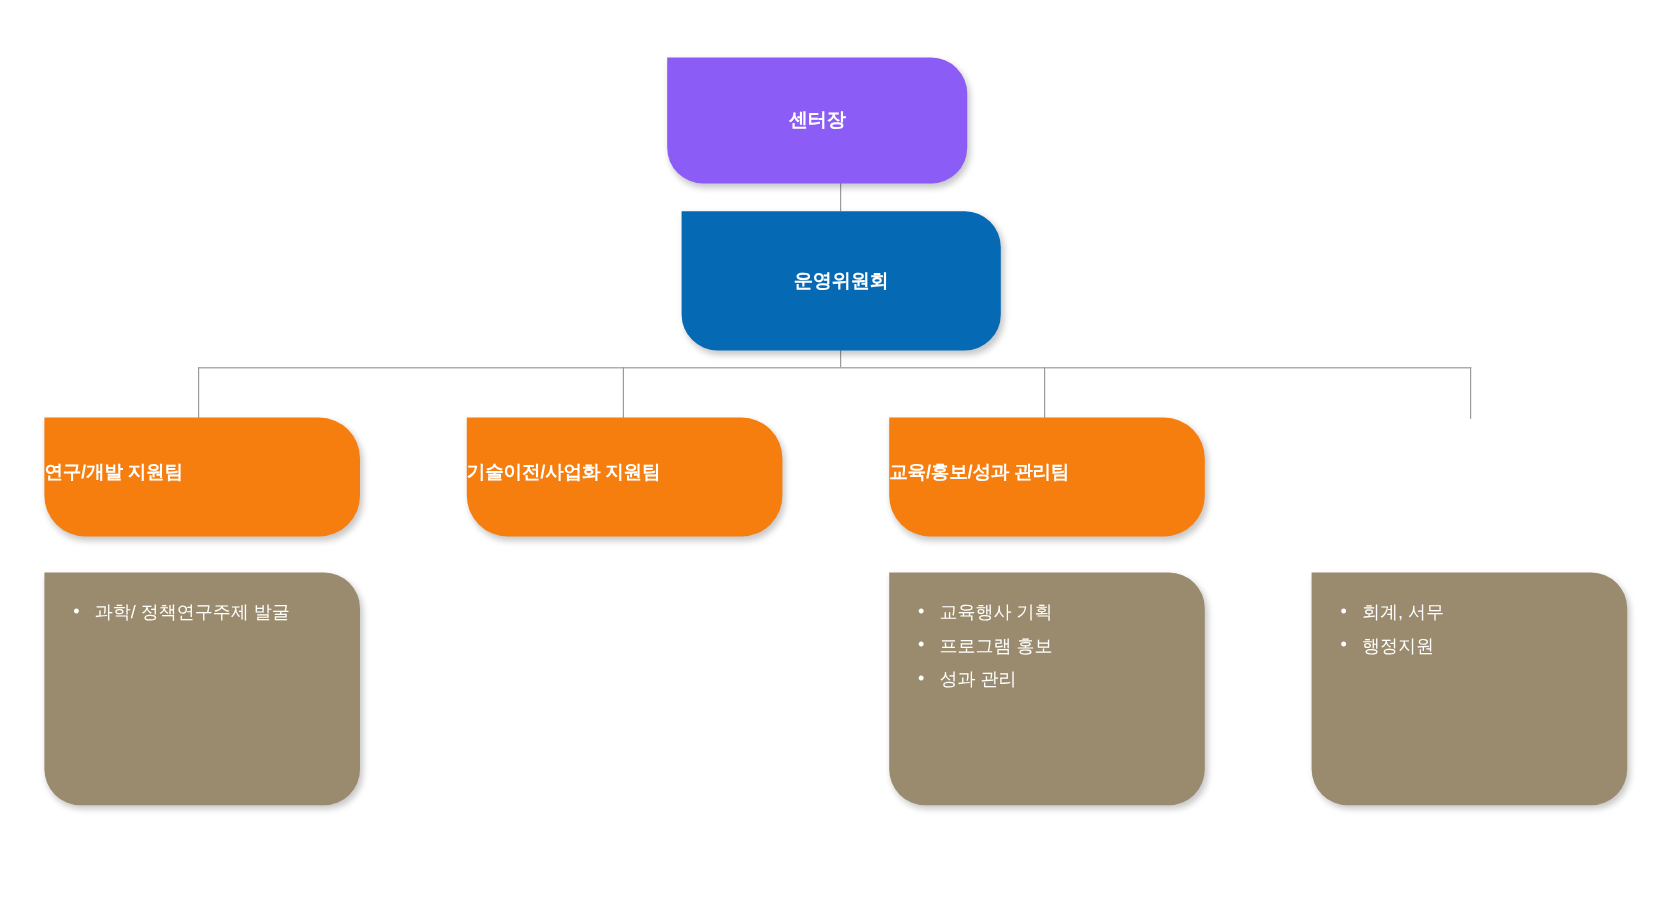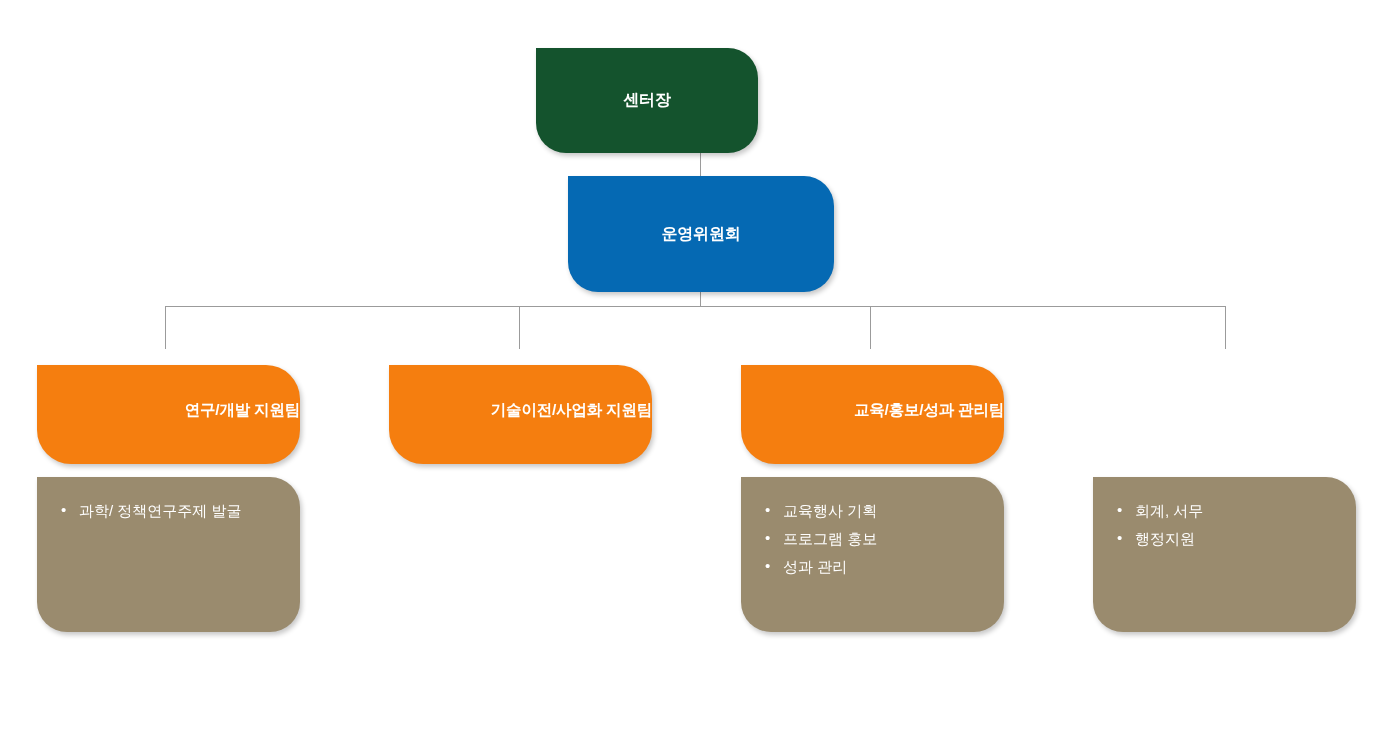--- a/index.html
+++ b/index.html
@@ -41,58 +41,58 @@
   }
 
   
   .node-top {
     display: flex;
     align-items: center;
     justify-content: center;
     border-radius: 0 30px 30px 30px;
   }
   .node-director {
-    left: 536px;
+    left: 556px;
     top: 48px;
-    width: 222px;
+    width: 250px;
     height: 105px;
-    background: #14532d;
+    background: #8b5cf6;
   }
   .node-director .node-label { font-size: 16px; }
 
   .node-committee {
     left: 568px;
     top: 176px;
     width: 266px;
     height: 116px;
     background: #0569b3;
   }
   .node-committee .node-label { font-size: 16px; }
 
   
   .node-team {
-    top: 365px;
+    top: 348px;
     width: 263px;
     height: 99px;
     background: #f57e0f;
     border-radius: 0 34px 34px 34px;
     display: flex;
     align-items: center;
-    justify-content: flex-end;
+    justify-content: flex-start;
   }
   .node-team .node-label {
     font-size: 15.5px;
     margin-top: -8px;
   }
 
   
   .node-duties {
     top: 477px;
     width: 263px;
-    height: 155px;
+    height: 194px;
     background: #9a8b6e;
     border-radius: 0 30px 30px 30px;
     padding: 20px 14px 14px 22px;
     box-sizing: border-box;
   }
   .duty-list {
     list-style: none;
     margin: 0;
     padding: 0;
   }

